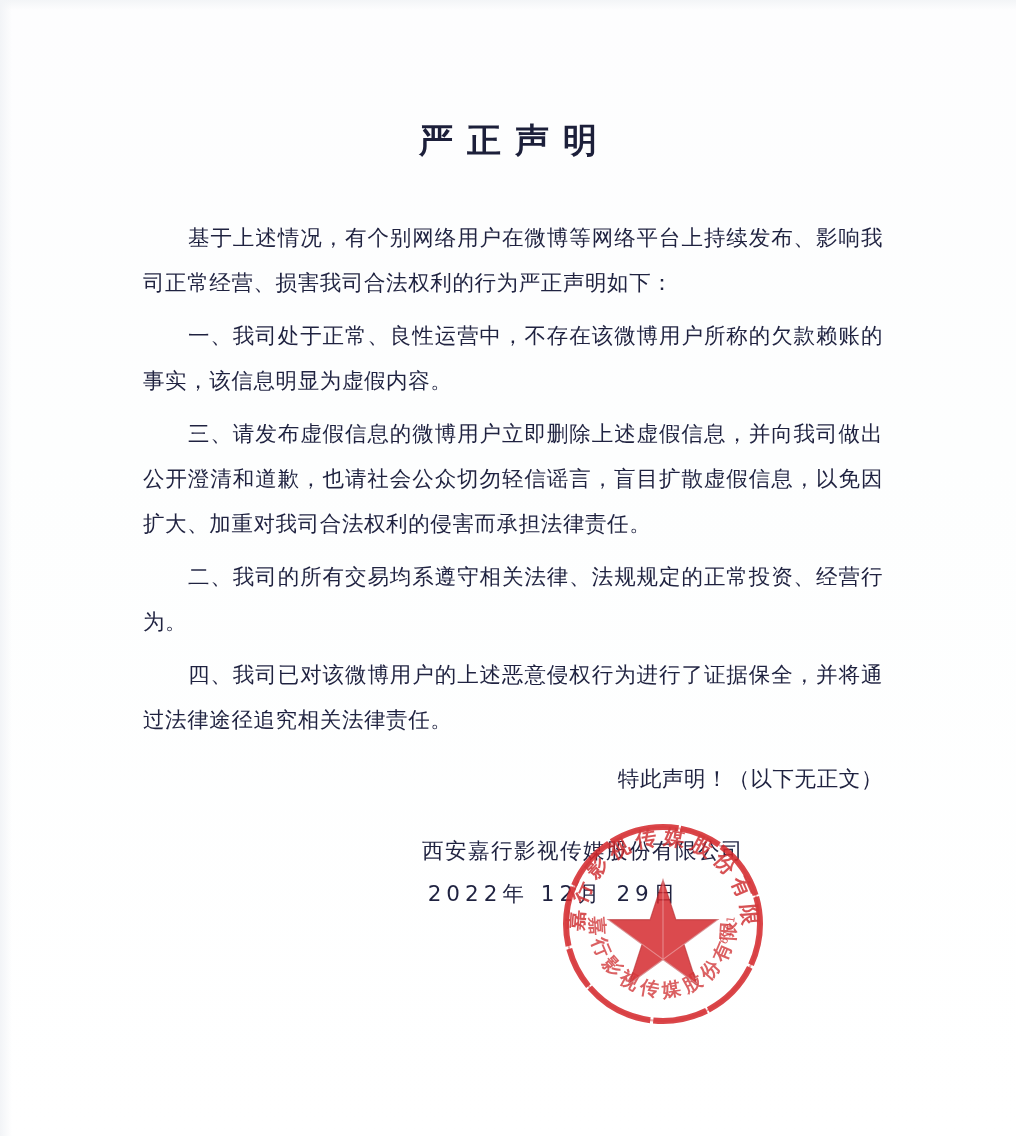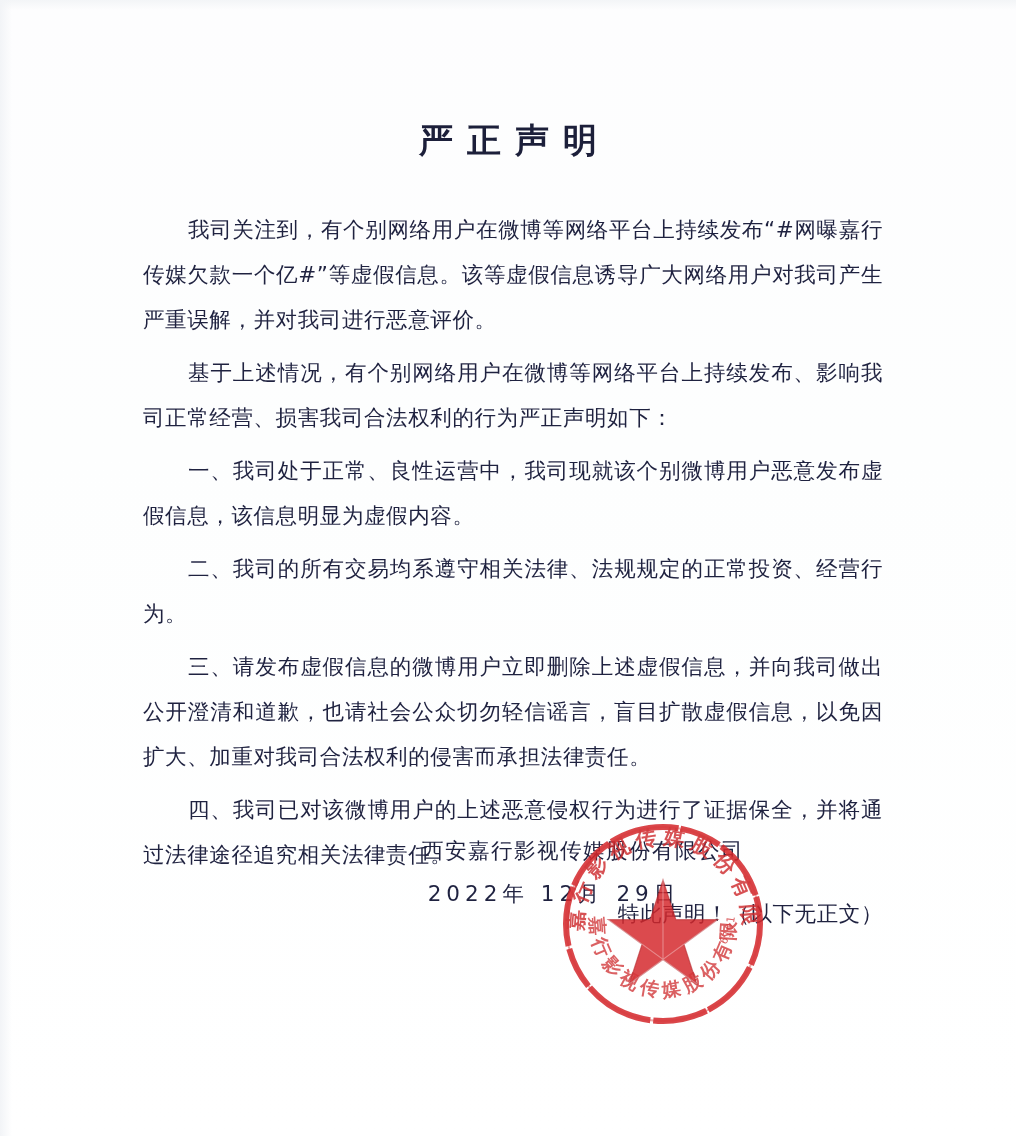--- a/index.html
+++ b/index.html
@@ -132,25 +132,24 @@
 <body>
 
 <div class="page">
 
   <div class="scan-edge-top"></div>
   <div class="scan-edge-left"></div>
 
   <h1 class="doc-title">严正声明</h1>
 
   <div class="body-block">
-    <p class="para">我司关注到，有个别网络用户在微博等网络平台上持续发布“#网曝嘉行传媒欠款一个亿#”等虚假信息。该等虚假信息诱导广大网络用户对我司产生严重误解，并对我司进行恶意评价。</p>
     <p class="para gap-top">基于上述情况，有个别网络用户在微博等网络平台上持续发布、影响我司正常经营、损害我司合法权利的行为严正声明如下：</p>
-    <p class="para gap-top">一、我司处于正常、良性运营中，我司现就该个别微博用户恶意发布虚假信息，该信息明显为虚假内容。</p>
+    <p class="para gap-top">一、我司处于正常、良性运营中，不存在该微博用户所称的欠款赖账的事实，该信息明显为虚假内容。</p>
+    <p class="para gap-top">三、请发布虚假信息的微博用户立即删除上述虚假信息，并向我司做出公开澄清和道歉，也请社会公众切勿轻信谣言，盲目扩散虚假信息，以免因扩大、加重对我司合法权利的侵害而承担法律责任。</p>
     <p class="para gap-top">二、我司的所有交易均系遵守相关法律、法规规定的正常投资、经营行为。</p>
-    <p class="para gap-top">三、请发布虚假信息的微博用户立即删除上述虚假信息，并向我司做出公开澄清和道歉，也请社会公众切勿轻信谣言，盲目扩散虚假信息，以免因扩大、加重对我司合法权利的侵害而承担法律责任。</p>
     <p class="para gap-top">四、我司已对该微博用户的上述恶意侵权行为进行了证据保全，并将通过法律途径追究相关法律责任。</p>
     <p class="closing">特此声明！（以下无正文）</p>
   </div>
 
   <div class="signature-block">
     <div class="sig-company">西安嘉行影视传媒股份有限公司</div>
     <div class="sig-date">2022年 12月  29日</div>
   </div>
 
   <div class="seal">

